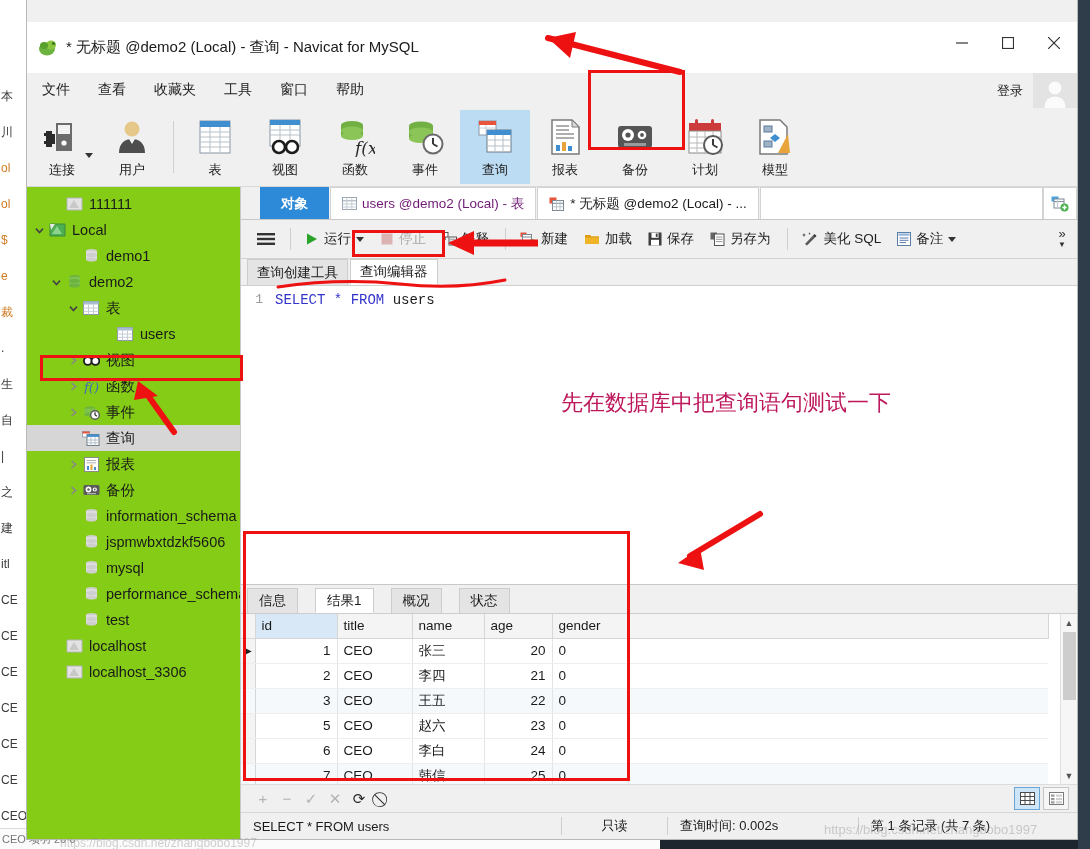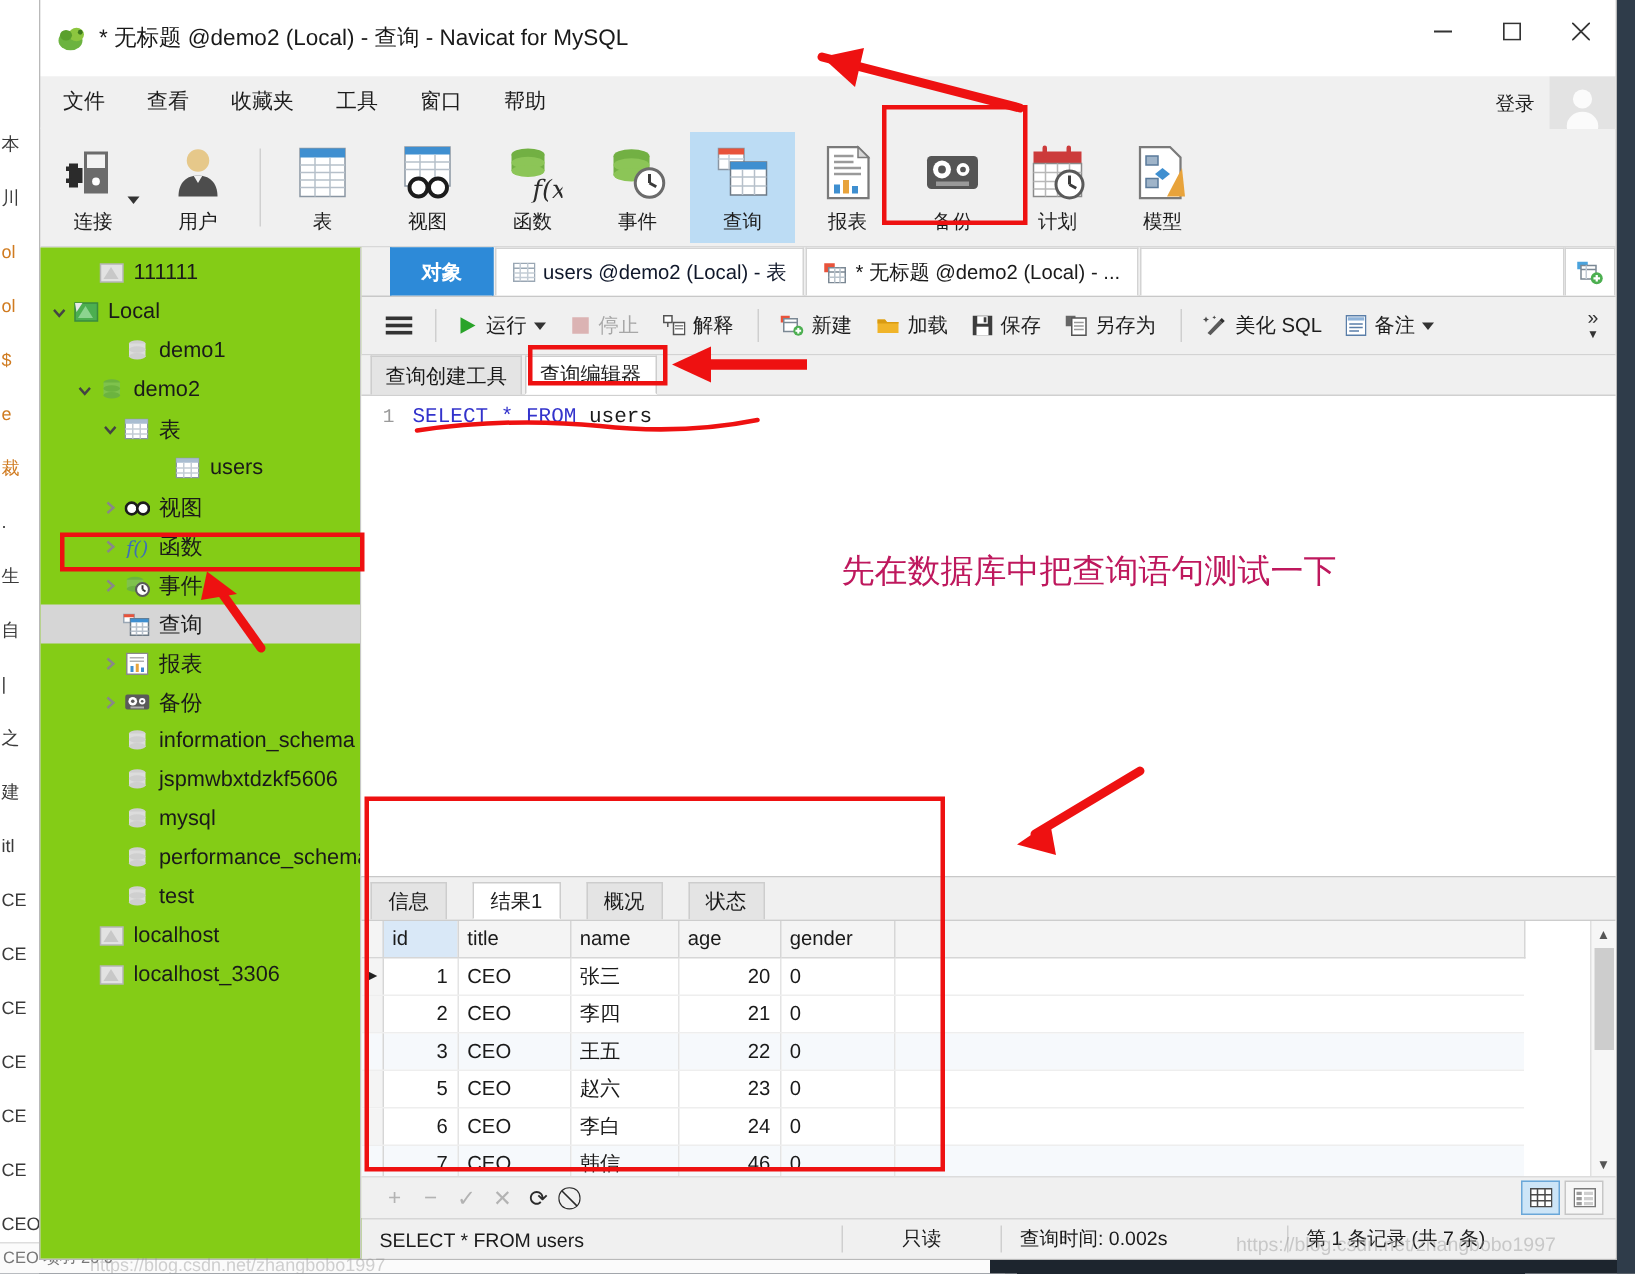--- a/index.html
+++ b/index.html
@@ -50,20 +50,21 @@
     background: #f0f0f0;
     border: 1px solid #b9b9b9; border-top: none;
     display: flex; flex-direction: column;
   }
 
   
   .titlebar {
     height: 51px; background: #ffffff; flex: none;
     display: flex; align-items: center;
     position: relative;
+    margin-top: 22px;
   }
   .title-icon {
     width: 22px; height: 22px; margin-left: 10px; margin-right: 7px;
     flex: none; position: relative;
   }
   .title-text {
     font-size: 15px; color: #1a1a1a; white-space: nowrap;
   }
   .winbtns { position: absolute; right: 0; top: 0; display: flex; height: 41px; }
   .winbtn {
@@ -138,21 +139,21 @@
 
   
   .doctabs {
     height: 33px; flex: none; display: flex; align-items: stretch;
     background: #f0f0f0; border-bottom: 1px solid #c8c8c8;
     padding-left: 19px; position: relative;
   }
   .dtab {
     display: flex; align-items: center; padding: 0 11px; font-size: 13.5px;
     background: #ffffff; border: 1px solid #d3d3d3; border-bottom: none;
-    margin-right: 1px; color: #0f172a; white-space: nowrap;
+    margin-right: 1px; color: #701a75; white-space: nowrap;
   }
   .dtab.obj {
     background: #2d8ad8; color: #ffffff; font-weight: bold; border-color: #2d8ad8;
     padding: 0 20px;
   }
   .dtab.active-doc { color: #1a1a1a; }
   .dtab .dt-ico { margin-right: 5px; display: flex; align-items: center; }
   .dtab-blank { flex: 1; background: #ffffff; border: 1px solid #d3d3d3; border-bottom: none; }
   .dtab-add {
     width: 34px; background: #ffffff; border: 1px solid #d3d3d3; border-bottom: none;
@@ -997,21 +998,21 @@
             <div class="rtab active">结果1</div>
             <div class="rtab">概况</div>
             <div class="rtab">状态</div>
           </div>
           <div class="grid-wrap">
             <div class="grid-scroll">
               <table class="rgrid" id="result-grid">
                   <thead>
                     <tr>
                       <th class="marker"></th>
-                      <th class="keycol" style="width: 50px;">id</th>
+                      <th class="keycol" style="width: 82px;">id</th>
                       <th class="" style="width: 75px;">title</th>
                       <th class="" style="width: 72px;">name</th>
                       <th class="" style="width: 68px;">age</th>
                       <th class="" style="width: 76px;">gender</th>
                       <th style="width: 420px;"></th>
                     </tr>
                   </thead>
                   <tbody>
                     <tr class="">
                       <td class="marker">▶</td>
@@ -1056,21 +1057,21 @@
                       <td>李白</td>
                       <td class="num">24</td>
                       <td>0</td>
                       <td style="border-right: none;"></td>
                     </tr>
                     <tr class="alt">
                       <td class="marker"></td>
                       <td class="num">7</td>
                       <td>CEO</td>
                       <td>韩信</td>
-                      <td class="num">46</td>
+                      <td class="num">25</td>
                       <td>0</td>
                       <td style="border-right: none;"></td>
                     </tr>
                   </tbody>
                 </table>
             </div>
             <div class="vscroll">
               <div class="vs-arrow">▲</div>
               <div class="vs-thumb" style="height:68px;"></div>
               <div class="vs-track"></div>

